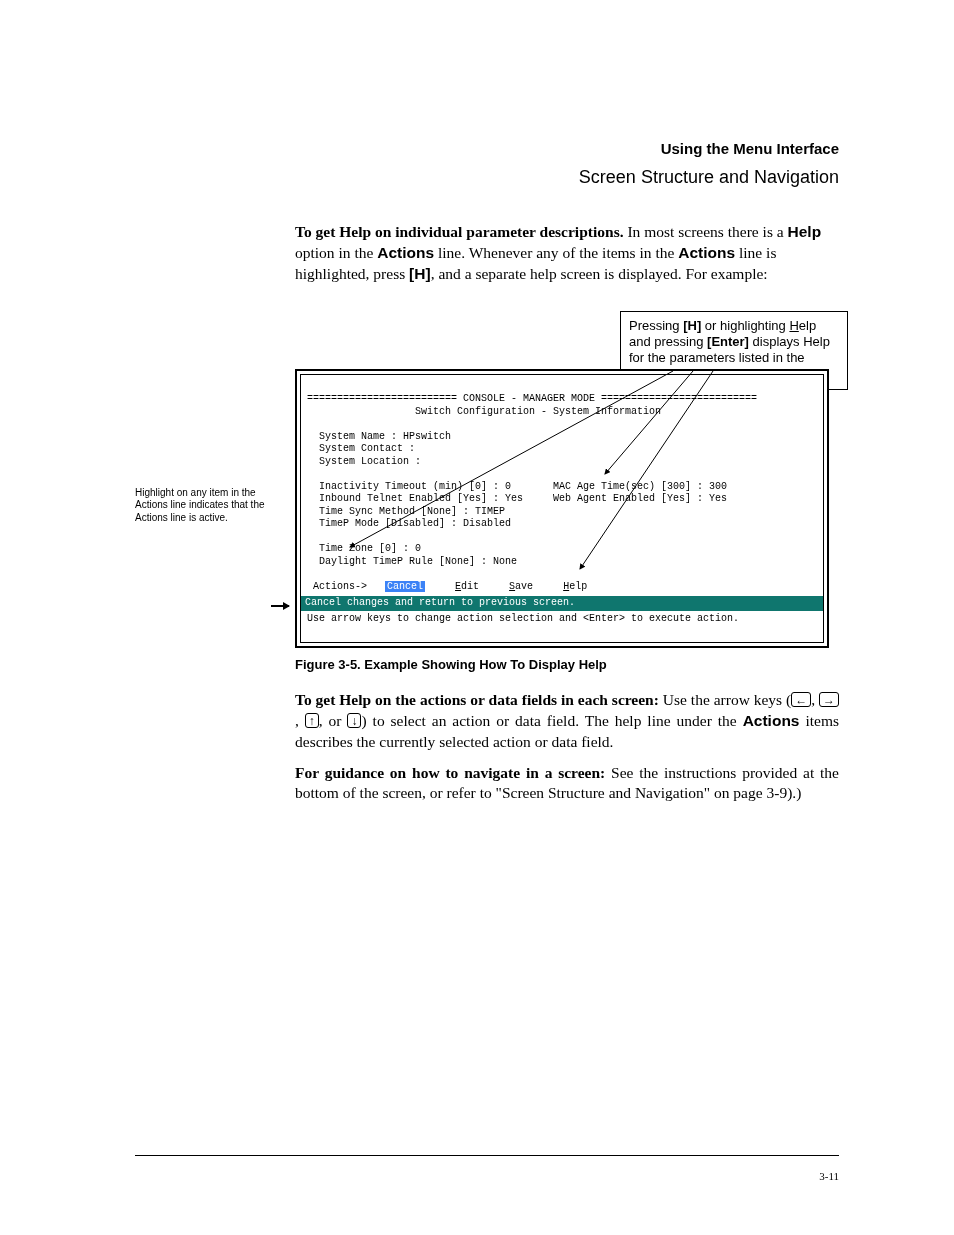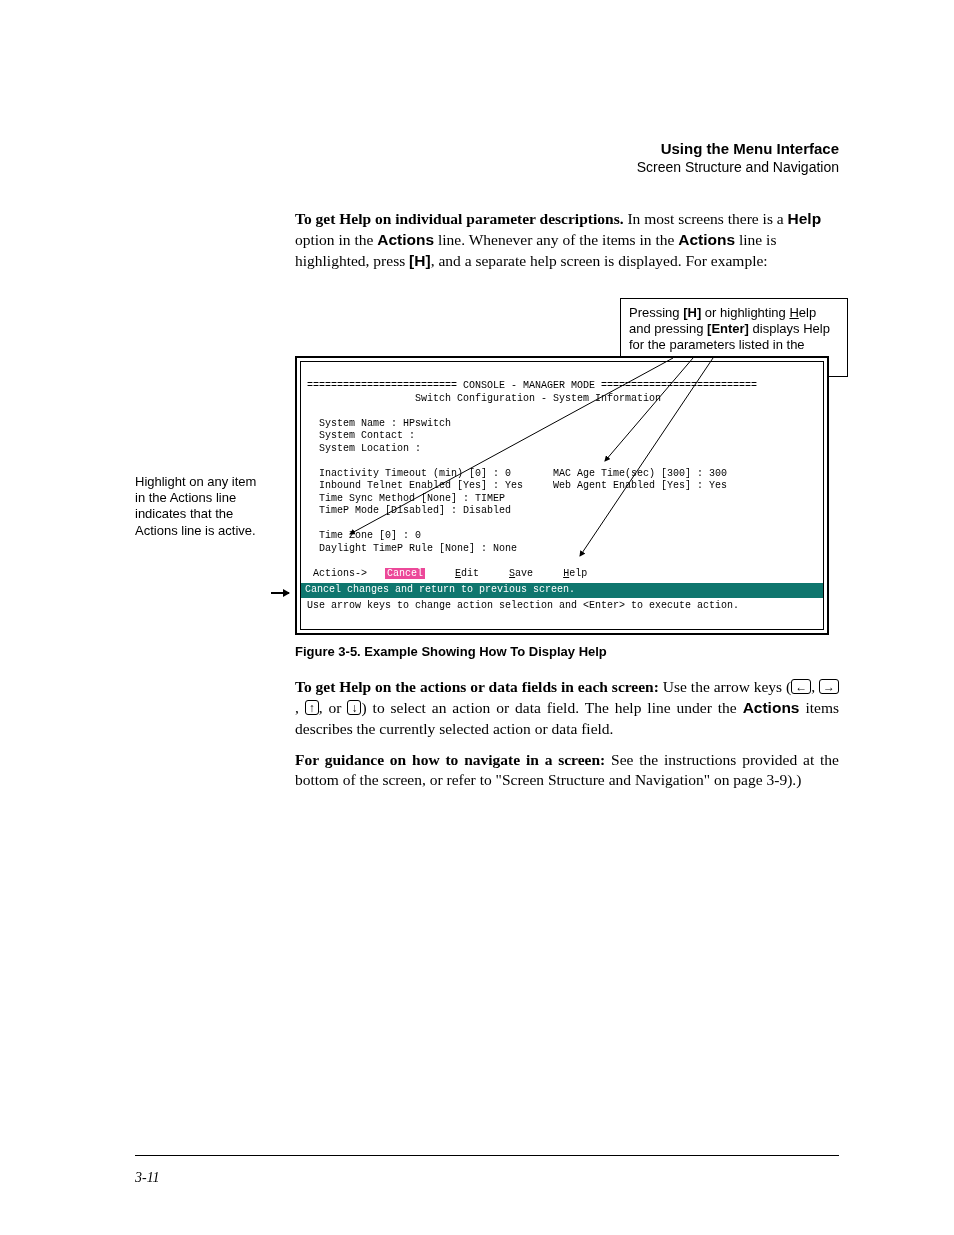--- a/index.html
+++ b/index.html
@@ -24,22 +24,22 @@
     margin-bottom: 34px;
   }
   .running-head .chapter {
     font-family: "Arial Narrow", Arial, Helvetica, sans-serif;
     font-weight: 700;
     font-size: 15px;
   }
   .running-head .section {
     font-family: "Arial Narrow", Arial, Helvetica, sans-serif;
     font-weight: 400;
-    font-size: 14px;
-    margin-top: 2px;
+    font-size: 18px;
+    margin-top: 10px;
   }
 
   
   .body-col {
     margin-left: 160px;  
   }
   .body-col p {
     font-size: 15.5px;
     line-height: 1.35;
     margin: 0 0 8px 0;
@@ -56,21 +56,21 @@
     position: relative;
     margin: 26px 0 14px 0;
     height: 332px;          
   }
 
   
   .callout {
     position: absolute;
     width: 130px;
     font-family: "Arial Narrow", Arial, Helvetica, sans-serif;
-    font-size: 13px;
+    font-size: 10px;
     line-height: 1.25;
   }
   .callout-1 { top: 176px; left: 0; }
   .callout-2 { top: 260px; left: 0; }
 
   
   .callout-arrow {
     position: absolute;
     top: 294px;
     left: 136px;
@@ -101,21 +101,21 @@
     border: 1px solid #000;
     margin: 3px;
     padding: 6px 6px 4px 6px;
     font-family: "Courier New", Courier, monospace;
     font-size: 10px;
     line-height: 1.25;
     white-space: pre;
     position: relative;
   }
   .term-inner .hl {
-    background: #ec4899;
+    background: #3b82f6;
     color: #fff;
     padding: 0 2px;
   }
   .term-inner .ul { text-decoration: underline; }
   .status-bar {
     background: #0f766e;
     color: #fff;
     padding: 1px 4px;
     margin: 3px -6px 2px -6px;
     white-space: pre;
@@ -169,23 +169,22 @@
     width: 954px;
     box-sizing: border-box;
     padding: 0 115px 0 135px;
   }
   .footer hr {
     border: none;
     border-top: 1.5px solid #000;
     margin: 0 0 14px 0;
   }
   .footer .folio {
-    text-align: left;
-    font-size: 14px;
-    font-style: italic;
+    text-align: right;
+    font-size: 11px;
   }
 </style>
 </head>
 <body>
 
 <div class="page">
 
   <div class="running-head">
     <div class="chapter">Using the Menu Interface</div>
     <div class="section">Screen Structure and Navigation</div>

